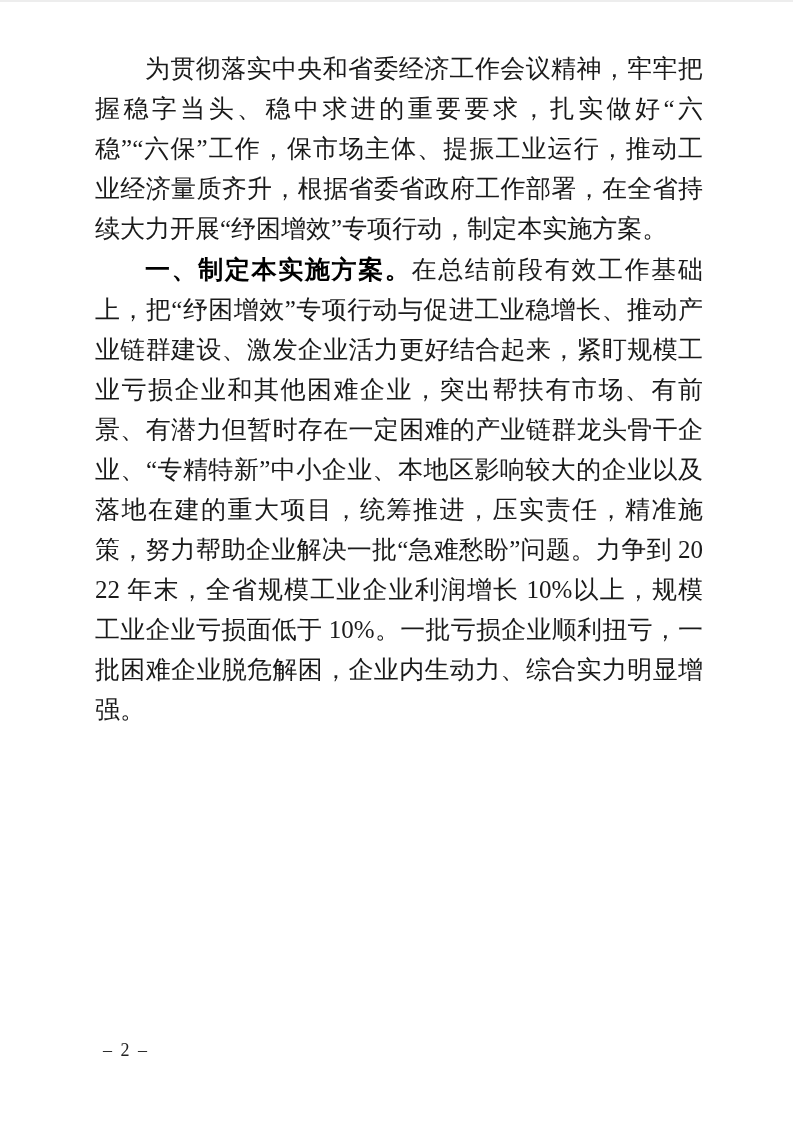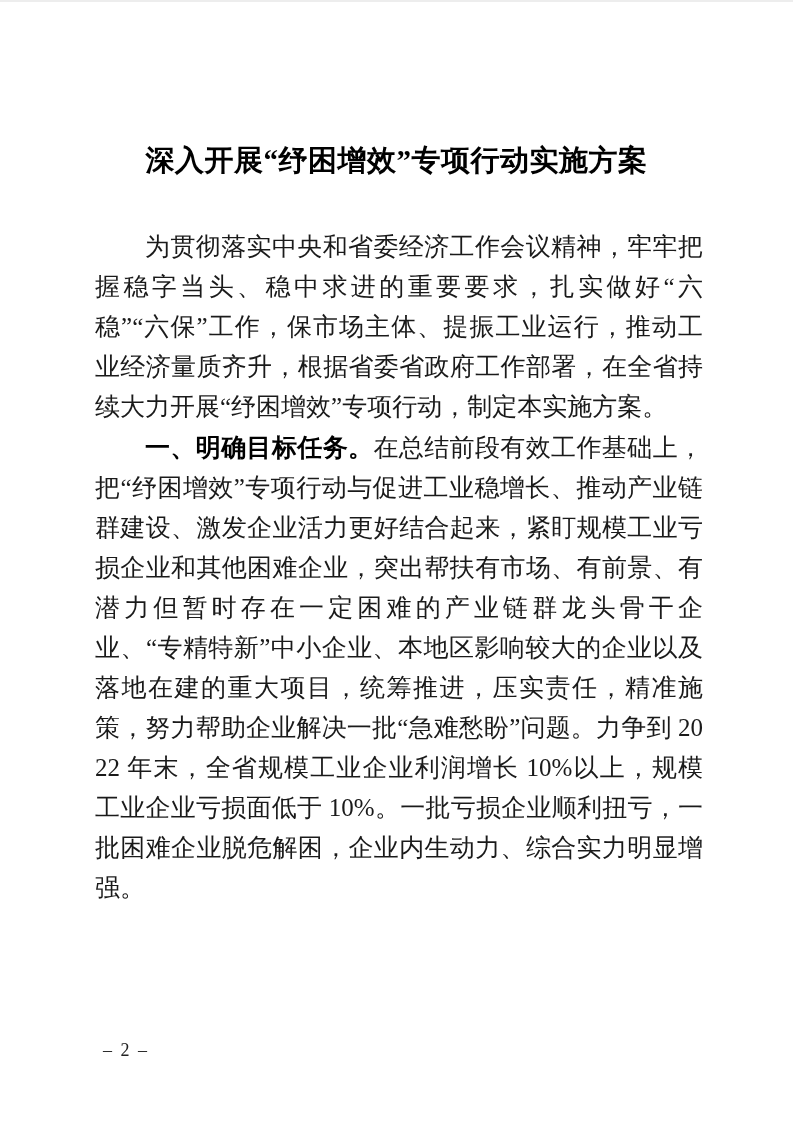--- a/index.html
+++ b/index.html
@@ -59,26 +59,25 @@
     color: #222222;
     letter-spacing: 2px;
     font-family: "Liberation Serif", "DejaVu Serif", serif;
   }
 </style>
 </head>
 <body>
 
 <div class="page">
 
-  <h1 class="doc-title">深入开展“纾困增效”专项行动实施方案</h1>
 
   <div class="doc-body">
 
     <p class="para"><span class="para-heading"></span><span>为贯彻落实中央和省委经济工作会议精神，牢牢把握稳字当头、稳中求进的重要要求，扎实做好“六稳”“六保”工作，保市场主体、提振工业运行，推动工业经济量质齐升，根据省委省政府工作部署，在全省持续大力开展“纾困增效”专项行动，制定本实施方案。</span></p>
 
-    <p class="para"><span class="para-heading">一、明确目标任务。</span><span>在总结前段有效工作基础上，把“纾困增效”专项行动与促进工业稳增长、推动产业链群建设、激发企业活力更好结合起来，紧盯规模工业亏损企业和其他困难企业，突出帮扶有市场、有前景、有潜力但暂时存在一定困难的产业链群龙头骨干企业、“专精特新”中小企业、本地区影响较大的企业以及落地在建的重大项目，统筹推进，压实责任，精准施策，努力帮助企业解决一批“急难愁盼”问题。力争到 2022 年末，全省规模工业企业利润增长 10%以上，规模工业企业亏损面低于 10%。一批亏损企业顺利扭亏，一批困难企业脱危解困，企业内生动力、综合实力明显增强。</span></p>
+    <p class="para"><span class="para-heading">一、制定本实施方案。</span><span>在总结前段有效工作基础上，把“纾困增效”专项行动与促进工业稳增长、推动产业链群建设、激发企业活力更好结合起来，紧盯规模工业亏损企业和其他困难企业，突出帮扶有市场、有前景、有潜力但暂时存在一定困难的产业链群龙头骨干企业、“专精特新”中小企业、本地区影响较大的企业以及落地在建的重大项目，统筹推进，压实责任，精准施策，努力帮助企业解决一批“急难愁盼”问题。力争到 2022 年末，全省规模工业企业利润增长 10%以上，规模工业企业亏损面低于 10%。一批亏损企业顺利扭亏，一批困难企业脱危解困，企业内生动力、综合实力明显增强。</span></p>
 
 
   </div>
 
   <div class="page-number">– 2 –</div>
 
 </div>
 
 </body></html>

